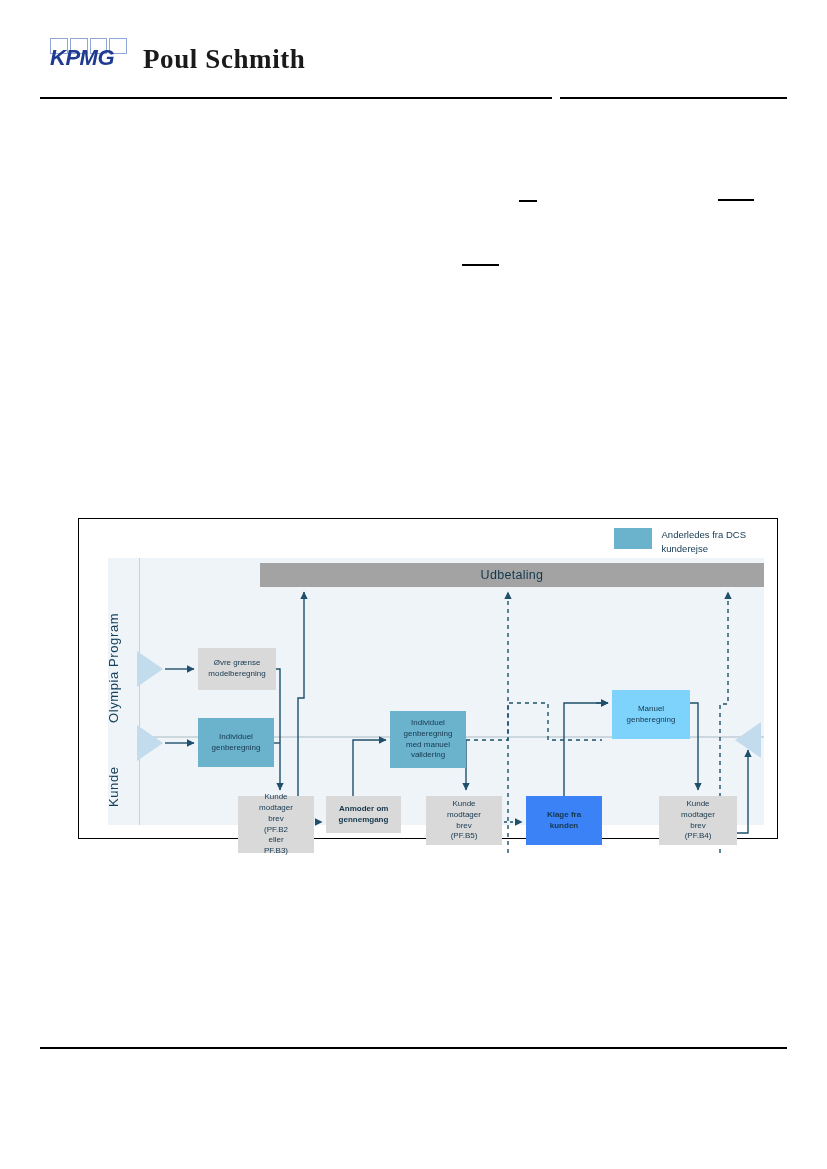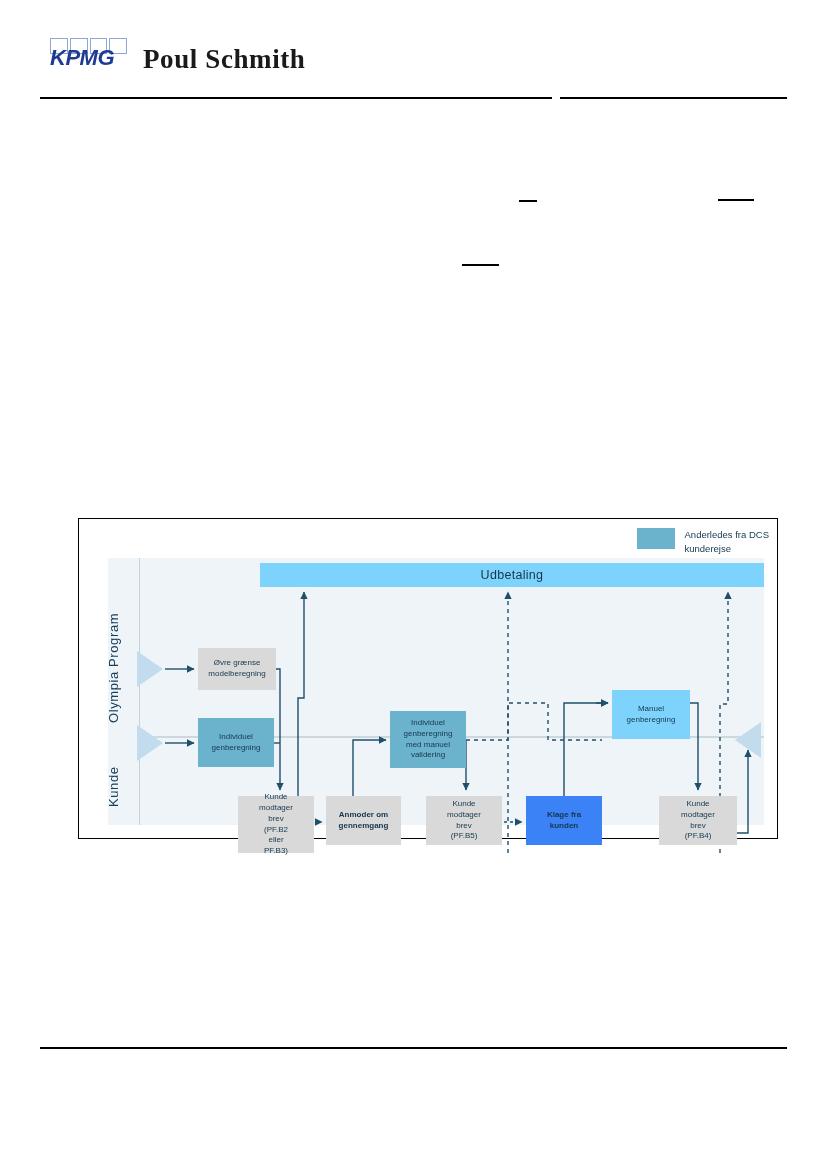--- a/index.html
+++ b/index.html
@@ -45,21 +45,21 @@
 
   
   .diagram {
     position:absolute; left:78px; top:518px;
     width:700px; height:321px;
     border:1.6px solid #000000;
     background:#ffffff;
   }
 
   
-  .legend { position:absolute; right:8px; top:9px; display:flex; align-items:flex-start; gap:10px;justify-content:flex-end; }
+  .legend { position:absolute; right:31px; top:9px; display:flex; align-items:flex-start; gap:10px;justify-content:flex-end; }
   .legend-swatch { width:38px; height:21px; background:#6bb3cd; flex:0 0 auto; }
   .legend-label {
     font-size:9.5px; color:#13374f; line-height:1.45; white-space:pre-line;
     font-family:"Liberation Sans", sans-serif;
   }
 
   
   .panel {
     position:absolute; left:29px; top:39px;
     width:656px; height:267px;
@@ -100,21 +100,21 @@
   .node.teal { background:#6bb3cd; }
   .node.bold { font-weight:bold; }
 
   
   .n-ovre   { left:90px;  top:90px;  width:78px; height:42px; }
   .n-indiv  { left:90px;  top:160px; width:76px; height:49px; }
   .n-indman { left:282px; top:153px; width:76px; height:57px; }
   .n-manuel { left:504px; top:132px; width:78px; height:49px; }
 
   .n-b2b3   { left:130px; top:238px; width:76px; height:57px; }
-  .n-anm    { left:218px; top:238px; width:75px; height:49px; }
+  .n-anm    { left:218px; top:238px; width:75px; height:37px;text-align:right; }
   .n-b5     { left:318px; top:238px; width:76px; height:49px; }
   .n-klage  { left:418px; top:238px; width:76px; height:49px; }
   .n-b4     { left:551px; top:238px; width:78px; height:49px; }
 
   
   .tri {
     position:absolute; width:0; height:0;
     border-top:18px solid transparent;
     border-bottom:18px solid transparent;
   }
@@ -161,21 +161,21 @@
   </div>
 
   <div class="panel" style="background: rgb(238, 244, 247);">
 
     <div class="lane-vline"></div>
     <div class="lane-divider"></div>
 
     <div class="lane-label lane-olympia">Olympia Program</div>
     <div class="lane-label lane-kunde">Kunde</div>
 
-    <div class="udbetaling" style="background: #7dd3fc;">Udbetaling</div>
+    <div class="udbetaling" style="background: #a3a3a3;">Udbetaling</div>
 
     <div class="tri tri-right tri-s1"></div>
     <div class="tri tri-right tri-s2"></div>
     <div class="tri tri-left  tri-end"></div>
 
     <svg class="wires" viewBox="0 0 656 267">
       <defs>
         <marker id="ah" markerWidth="7" markerHeight="7" refX="5.2" refY="3.1" orient="auto" markerUnits="strokeWidth">
           <path d="M0,0.4 L5.6,3.1 L0,5.8 z" fill="#1f4f6b"></path>
         </marker>

